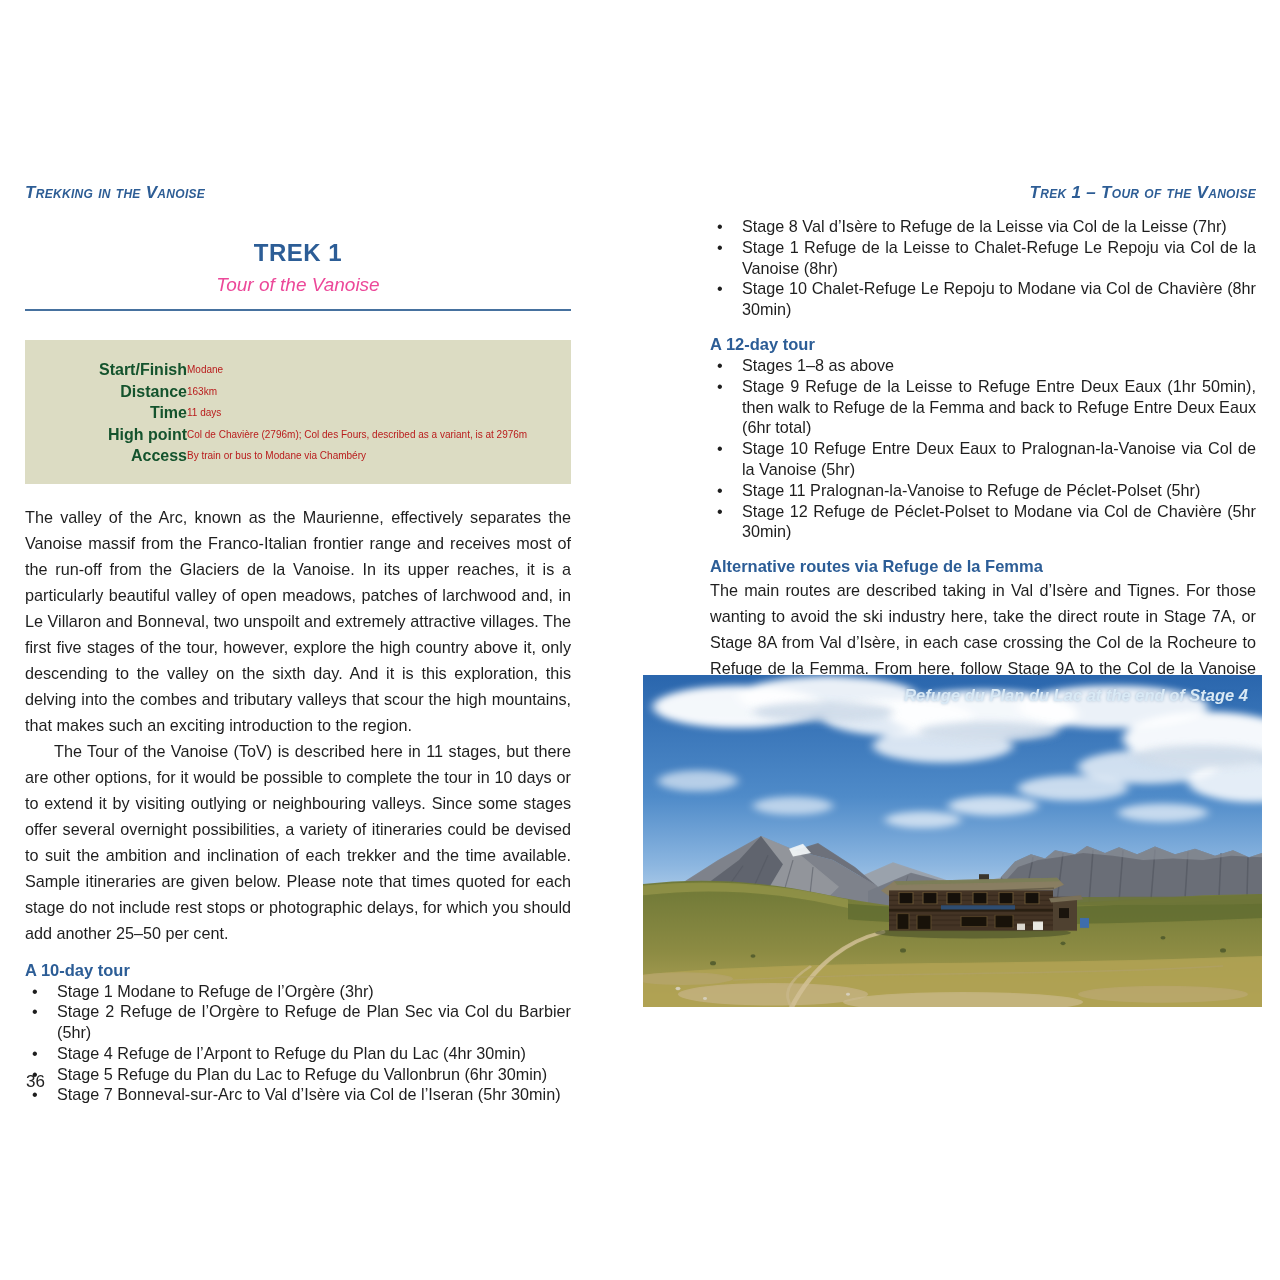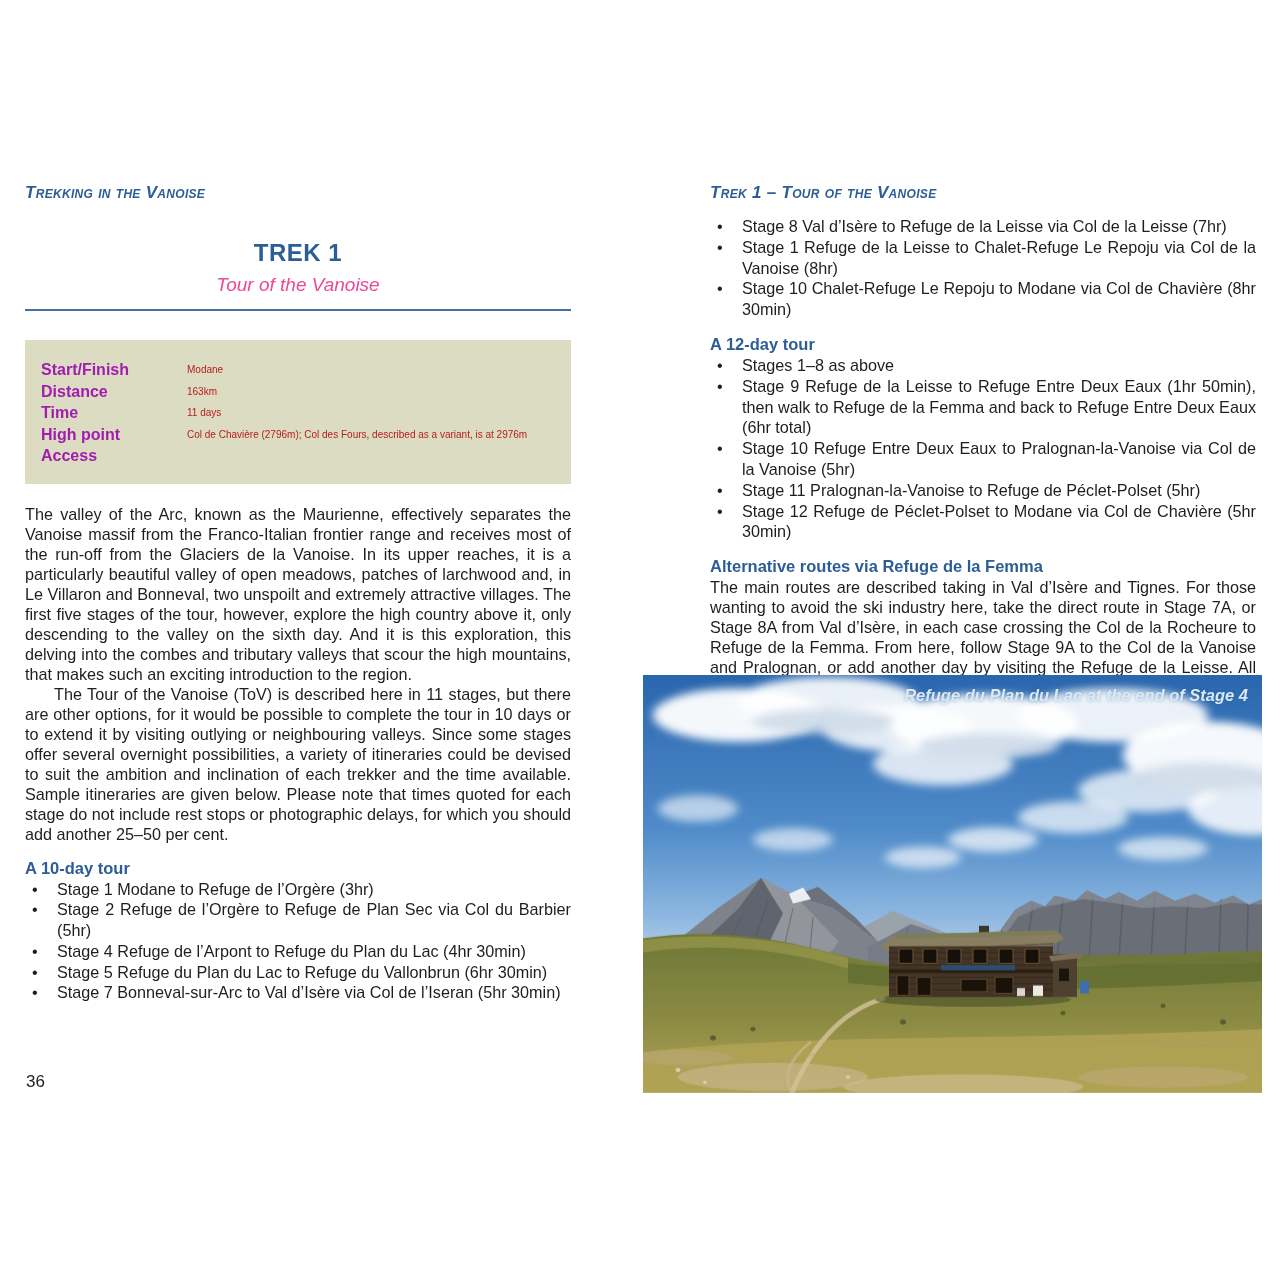--- a/index.html
+++ b/index.html
@@ -8,59 +8,59 @@
     font-family:"Liberation Sans",sans-serif;color:#1f1f1f;overflow:hidden;border-radius:19px;
   }
   .col{position:absolute;top:183px;width:546px;}
   .left-col{left:25px;}
   .right-col{left:710px;}
 
   .running-head{
     font-variant:small-caps;font-style:italic;font-weight:bold;
     font-size:17px;letter-spacing:.3px;color:#2d5d95;
   }
-  .running-head.right{}
+  .running-head.right{text-align:right;}
 
   .trek-title{
     margin:36px 0 0 0;text-align:center;color:#2c5d96;
     font-size:24px;font-weight:bold;letter-spacing:.5px;
   }
   .trek-subtitle{
     margin-top:7px;text-align:center;font-style:italic;
     font-size:19px;color:#ec4899;
   }
   .title-rule{border:none;border-top:2px solid #46719f;margin:13px 0 0 0;}
 
   .info-box{background:#dcdcc3;margin-top:29px;padding:19px 16px 17px 16px;}
   .info-row{display:grid;grid-template-columns:146px 1fr;}
-  .info-label{font-weight:bold;font-size:16px;line-height:21.5px;color:#a21caf;}
+  .info-label{font-weight:bold;font-size:16px;line-height:21.5px;color:#14532d;text-align:right;}
   .info-value{font-size:10px;line-height:21.5px;color:#b91c1c;}
 
   .body{
-    margin:0;font-size:16.2px;line-height:20px;
+    margin:0;font-size:16.2px;line-height:26px;
     text-align:justify;color:#1e1e1e;
   }
   .para1{margin-top:20px;}
   .para2{margin-top:0;text-indent:29px;}
 
   .section-head{
     margin:15px 0 1px 0;color:#2c5d96;font-size:16.5px;font-weight:bold;
   }
   .stage-list{list-style:none;margin:0;padding:0;}
   .stage-list li{
     position:relative;padding-left:32px;font-size:16.2px;line-height:20.8px;
     text-align:justify;color:#1e1e1e;
   }
   .stage-list li::before{content:"\2022";position:absolute;left:7px;top:0;}
   .stage-list.cont{margin-top:13px;}
 
   .page-number{position:absolute;left:26px;top:1072px;font-size:17px;color:#222;}
 
   .photo{
-    position:absolute;left:643px;top:675px;width:619px;height:418px;margin:0;
+    position:absolute;left:643px;top:675px;width:619px;height:332px;margin:0;
   }
   .photo svg{display:block;width:100%;height:100%;}
   .photo-caption{
     position:absolute;top:11px;right:14px;
     font-style:italic;font-weight:bold;font-size:16.5px;color:#d9e9f5;
     text-shadow:0 0 3px rgba(40,90,140,.35);
   }
 </style>
 </head>
 <body>
@@ -85,20 +85,21 @@
       <div class="info-row">
         <div class="info-label">Time</div>
         <div class="info-value">11 days</div>
       </div>
       <div class="info-row">
         <div class="info-label">High point</div>
         <div class="info-value">Col de Chavière (2796m); Col des Fours, described as a variant, is at 2976m</div>
       </div>
       <div class="info-row">
         <div class="info-label">Access</div>
+        <div class="info-value">By train or bus to Modane via Chambéry</div>
       </div>
     </div>
 
     <p class="body para1">The valley of the Arc, known as the Maurienne, effectively separates the Vanoise massif from the Franco-Italian frontier range and receives most of the run-off from the Glaciers de la Vanoise. In its upper reaches, it is a particularly beautiful valley of open meadows, patches of larchwood and, in Le Villaron and Bonneval, two unspoilt and extremely attractive villages. The first five stages of the tour, however, explore the high country above it, only descending to the valley on the sixth day. And it is this exploration, this delving into the combes and tributary valleys that scour the high mountains, that makes such an exciting introduction to the region.</p>
     <p class="body para2">The Tour of the Vanoise (ToV) is described here in 11 stages, but there are other options, for it would be possible to complete the tour in 10 days or to extend it by visiting outlying or neighbouring valleys. Since some stages offer several overnight possibilities, a variety of itineraries could be devised to suit the ambition and inclination of each trekker and the time available. Sample itineraries are given below. Please note that times quoted for each stage do not include rest stops or photographic delays, for which you should add another 25–50 per cent.</p>
 
     <h3 class="section-head">A 10-day tour</h3>
     <ul class="stage-list">
       <li>Stage 1 Modane to Refuge de l’Orgère (3hr)</li>
       <li>Stage 2 Refuge de l’Orgère to Refuge de Plan Sec via Col du Barbier (5hr)</li>

